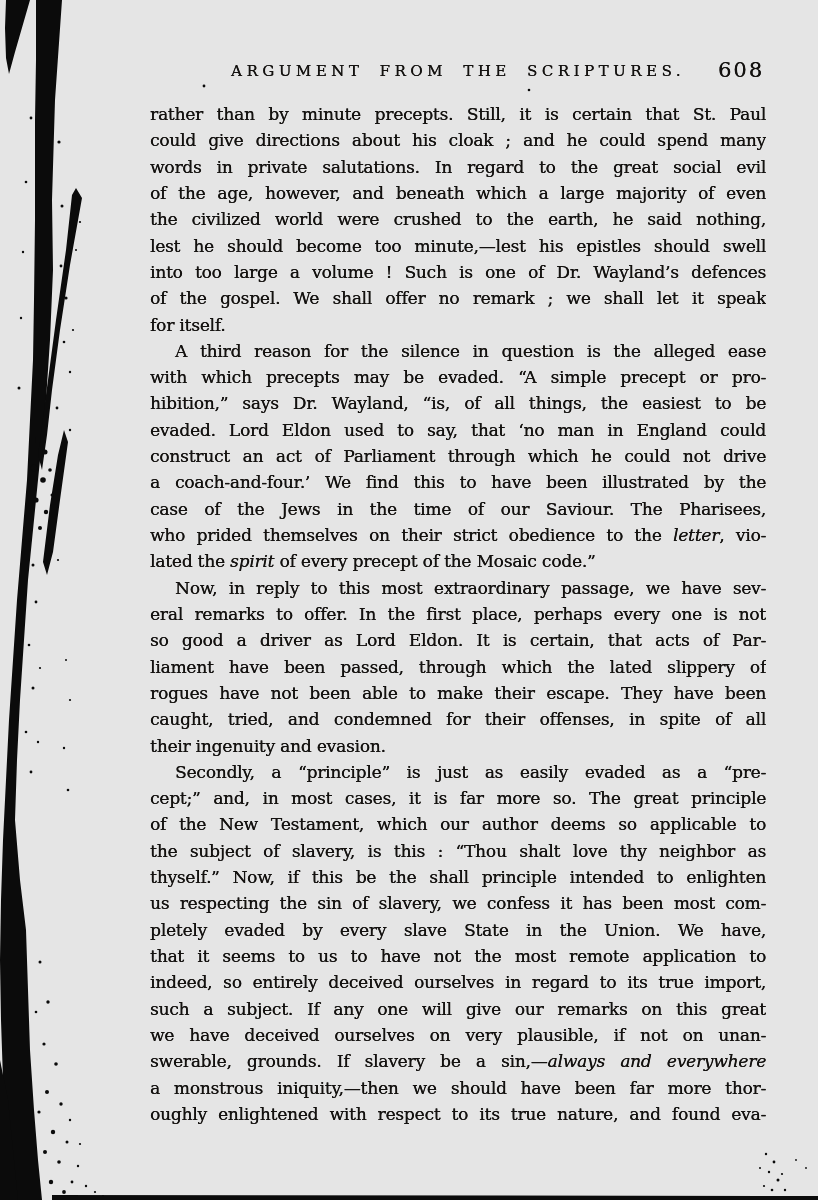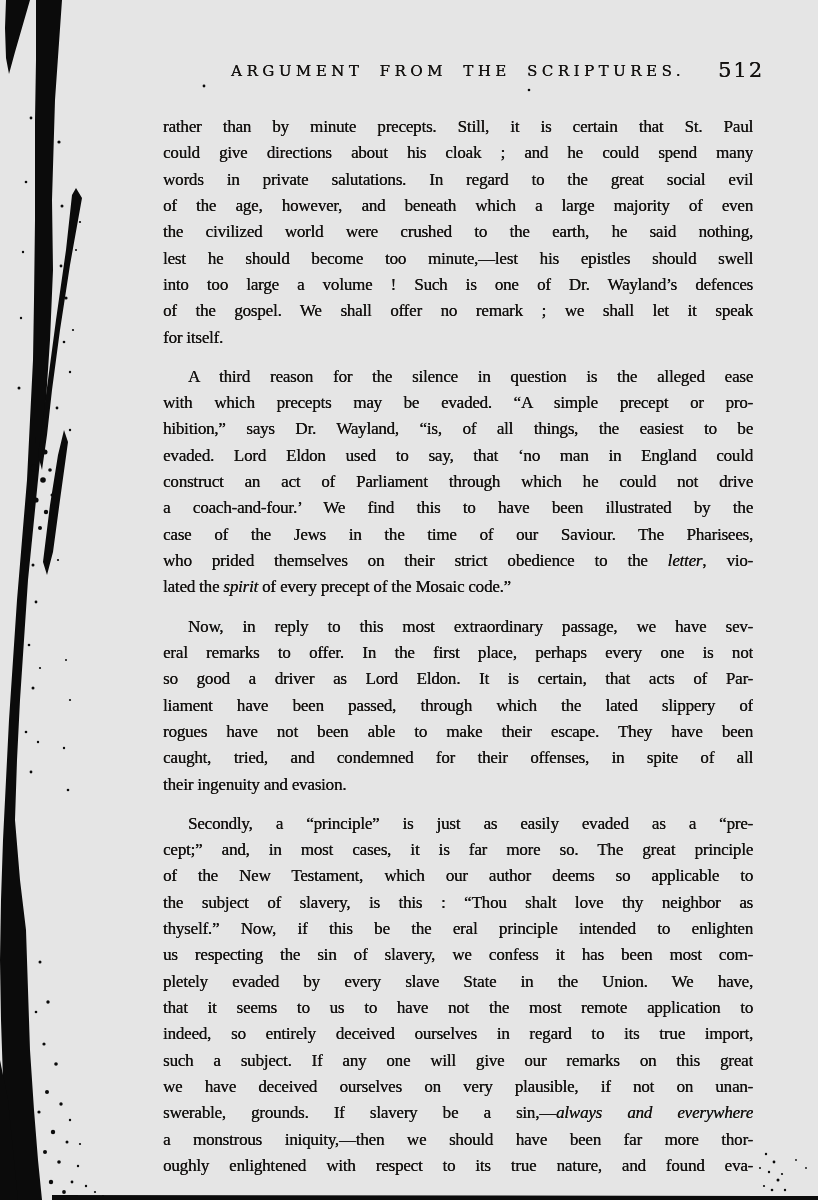--- a/index.html
+++ b/index.html
@@ -31,21 +31,21 @@
     text-shadow:0.3px 0.3px 0 currentColor;
   }
   
   .body-text{
     position:absolute;left:150px;top:101px;width:616px;
     font-size:17px;
     line-height:26.32px;
     letter-spacing:-0.2px;
     text-shadow:0.25px 0.25px 0 currentColor;
   }
-  .paragraph{margin:13px;font-family:Liberation Serif, serif;}
+  .paragraph{margin:0;}
   .line{
     height:26.32px;
     overflow:hidden;
     text-align:justify;
     text-align-last:justify;
   }
   .line.left{text-align-last:left;}
   .line.indent{text-indent:25px;}
   .line i{font-style:italic;}
   
@@ -154,21 +154,21 @@
       <circle cx="782" cy="1174" r="1.1"></circle>
         <circle cx="760" cy="1168" r="1"></circle>
         <circle cx="785" cy="1190" r="1.2"></circle>
       <circle cx="796" cy="1160" r="0.9"></circle>
         <circle cx="806" cy="1168" r="0.9"></circle>
     </g>
   </svg>
 
   <div class="running-head">
     <div class="head-title">ARGUMENT FROM THE SCRIPTURES.</div>
-    <div class="head-number">512</div>
+    <div class="head-number">608</div>
   </div>
 
   <div class="body-text" id="body-text">
       <div class="paragraph">
         <div class="line"><span>rather than by minute precepts.  Still, it is certain that St. Paul</span></div>
         <div class="line"><span>could give directions about his cloak ; and he could spend many</span></div>
         <div class="line"><span>words in private salutations.  In regard to the great social evil</span></div>
         <div class="line"><span>of the age, however, and beneath which a large majority of even</span></div>
         <div class="line"><span>the civilized world were crushed to the earth, he said nothing,</span></div>
         <div class="line"><span>lest he should become too minute,—lest his epistles should swell</span></div>
@@ -194,21 +194,21 @@
         <div class="line"><span>liament have been passed, through which the lated slippery of</span></div>
         <div class="line"><span>rogues have not been able to make their escape.  They have been</span></div>
         <div class="line"><span>caught, tried, and condemned for their offenses, in spite of all</span></div>
         <div class="line left"><span>their ingenuity and evasion.</span></div>
       </div>
       <div class="paragraph">
         <div class="line indent"><span>Secondly, a “principle” is just as easily evaded as a “pre-</span></div>
         <div class="line"><span>cept;” and, in most cases, it is far more so.  The great principle</span></div>
         <div class="line"><span>of the New Testament, which our author deems so applicable to</span></div>
         <div class="line"><span>the subject of slavery, is this : “Thou shalt love thy neighbor as</span></div>
-        <div class="line"><span>thyself.”  Now, if this be the eral principle intended to enlighten</span></div>
+        <div class="line"><span>thyself.”  Now, if this be the shall principle intended to enlighten</span></div>
         <div class="line"><span>us respecting the sin of slavery, we confess it has been most com-</span></div>
         <div class="line"><span>pletely evaded by every slave State in the Union.  We have,</span></div>
         <div class="line"><span>that it seems to us to have not the most remote application to</span></div>
         <div class="line"><span>indeed, so entirely deceived ourselves in regard to its true import,</span></div>
         <div class="line"><span>such a subject.  If any one will give our remarks on this great</span></div>
         <div class="line"><span>we have deceived ourselves on very plausible, if not on unan-</span></div>
         <div class="line"><span>swerable, grounds.  If slavery be a sin,—</span><i>always and everywhere</i></div>
         <div class="line"><span>a monstrous iniquity,—then we should have been far more thor-</span></div>
         <div class="line"><span>oughly enlightened with respect to its true nature, and found eva-</span></div>
       </div>

